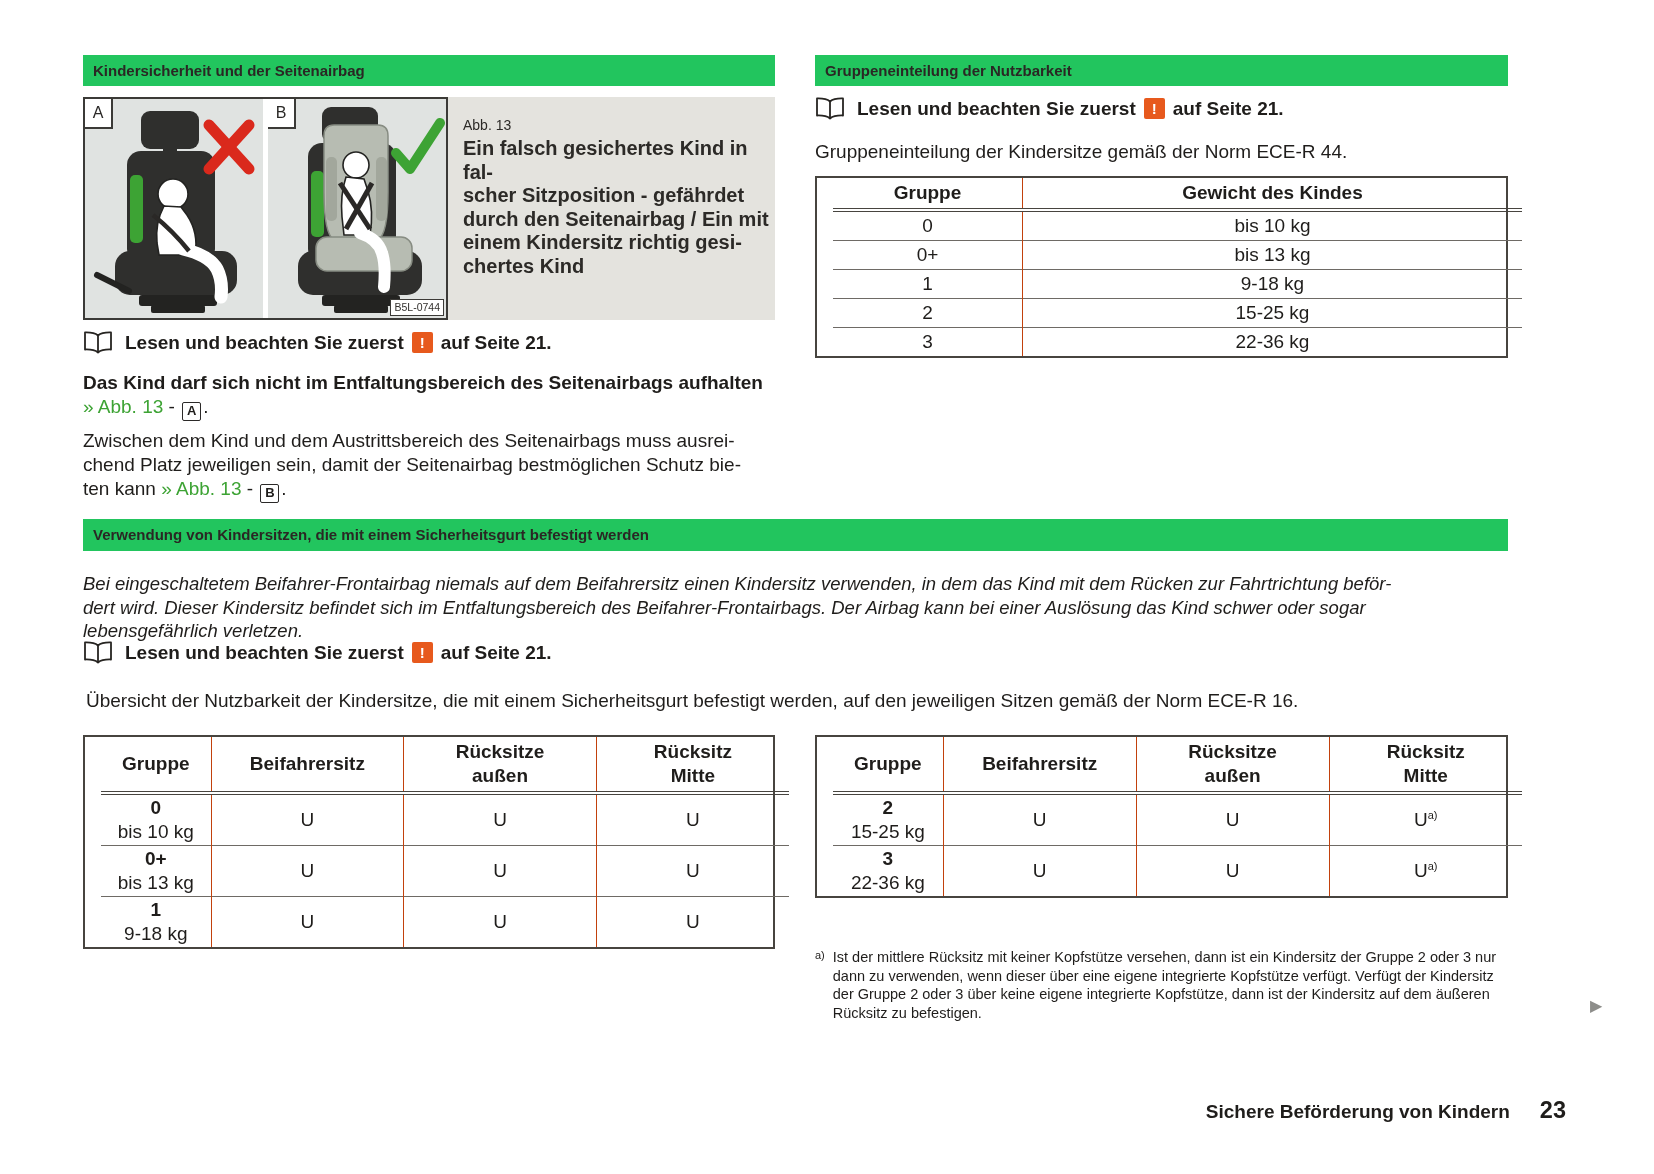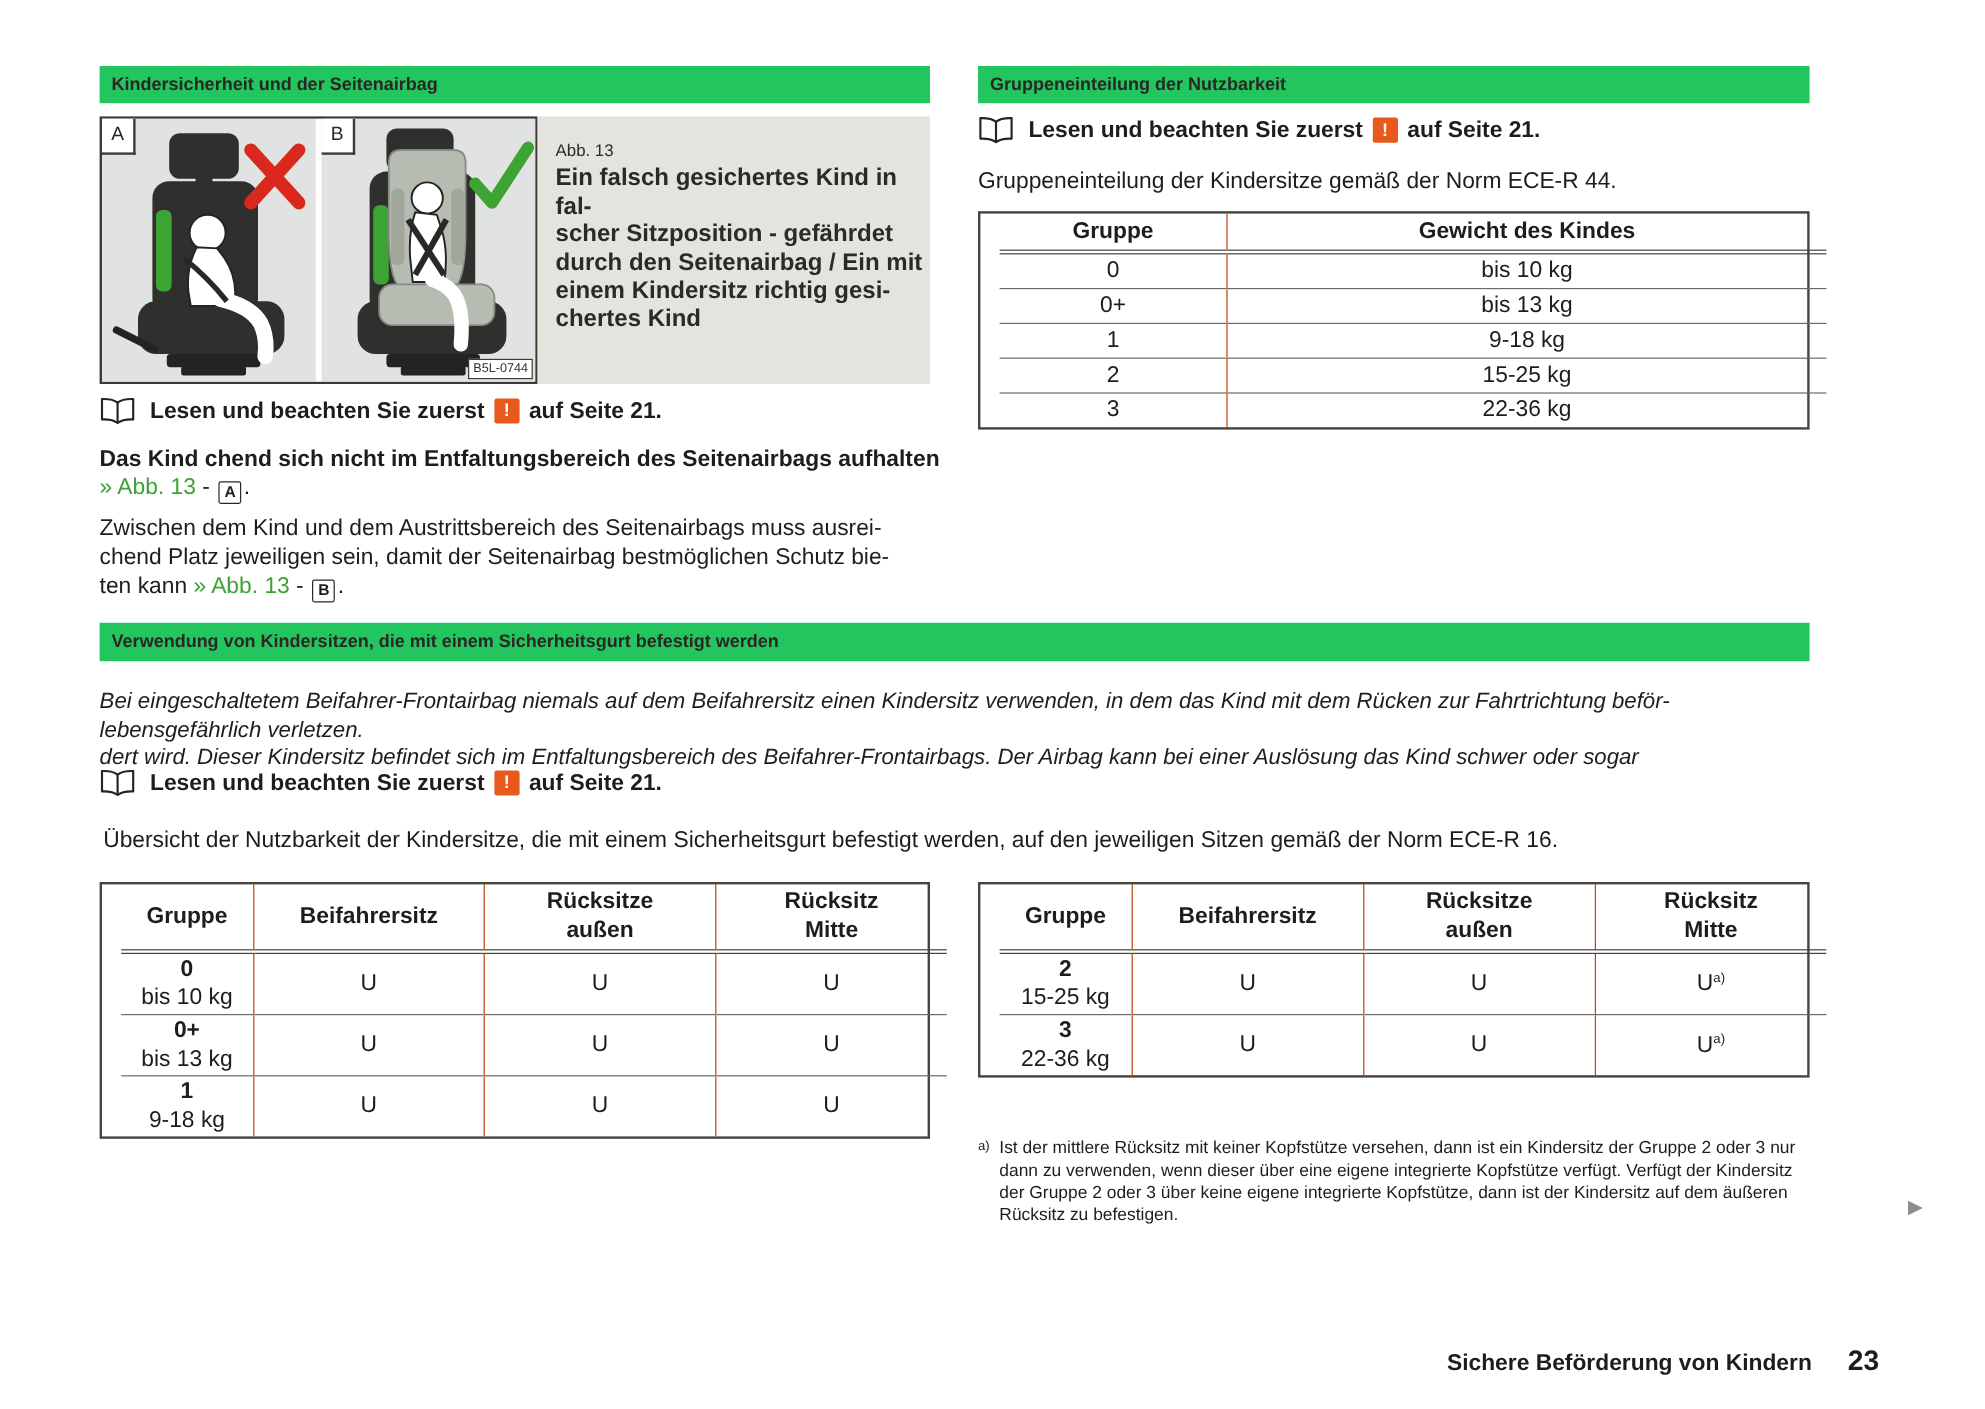--- a/index.html
+++ b/index.html
@@ -82,21 +82,21 @@
   .cell-line2 { line-height:24px; }
   .seat-table sup { font-size:11px; }
 
   
   .footnote { position:absolute; display:flex; font-size:14.5px; line-height:18.5px; color:#1f1d1b; }
   .fn-marker { font-size:11px; margin-right:8px; position:relative; top:-2px; flex:none; }
 
   .cont-arrow { position:absolute; color:#8d8d8a; font-size:16px; }
 
   
-  .footer { position:absolute; display:flex; align-items:baseline;margin-top:24px; }
+  .footer { position:absolute; display:flex; align-items:baseline; }
   .footer .chapter { font-weight:700; font-size:19px; color:#1f1d1b; }
   .footer .pagenum { font-weight:700; font-size:23.5px; margin-left:30px; color:#1f1d1b; }
 </style>
 </head>
 <body>
 
 <div class="page">
 
   <div class="bar" id="bar-left">Kindersicherheit und der Seitenairbag</div>
 
@@ -178,21 +178,21 @@
         <path d="M15 4.5 Q11 1.2 2 1.5 L2 18.5 Q11 18.2 15 21.5 Q19 18.2 28 18.5 L28 1.5 Q19 1.2 15 4.5 Z"></path>
         <path d="M15 4.5 L15 21.5"></path>
       </svg>
     </span>
     <span>Lesen und beachten Sie zuerst</span>
     <span class="badge">!</span>
     <span>auf Seite 21.</span>
   </div>
 
   <div class="bodytext bold" style="left:83px; top:371px; width:700px;">
-    <div>Das Kind chend sich nicht im Entfaltungsbereich des Seitenairbags aufhalten</div>
+    <div>Das Kind darf sich nicht im Entfaltungsbereich des Seitenairbags aufhalten</div>
     <div style="font-weight:400;">
       <span class="green-link">» Abb. 13</span><span> - </span><span class="refbox">A</span><span>.</span>
     </div>
   </div>
 
   <div class="bodytext" style="left:83px; top:429px; width:700px;">
     <div>Zwischen dem Kind und dem Austrittsbereich des Seitenairbags muss ausrei-</div>
     <div>chend Platz jeweiligen sein, damit der Seitenairbag bestmöglichen Schutz bie-</div>
     <div>
       <span>ten kann </span><span class="green-link">» Abb. 13</span><span> - </span><span class="refbox">B</span><span>.</span>
@@ -249,22 +249,22 @@
             <td>22-36 kg</td>
           </tr>
       </tbody>
     </table>
   </div>
 
   <div class="bar" id="bar-belt">Verwendung von Kindersitzen, die mit einem Sicherheitsgurt befestigt werden</div>
 
   <div class="bodytext italic" style="left:83px; top:572px; width:1430px;">
     <div>Bei eingeschaltetem Beifahrer-Frontairbag niemals auf dem Beifahrersitz einen Kindersitz verwenden, in dem das Kind mit dem Rücken zur Fahrtrichtung beför-</div>
+    <div>dert wird. Dieser Kindersitz befindet sich im Entfaltungsbereich des Beifahrer-Frontairbags. Der Airbag kann bei einer Auslösung das Kind schwer oder sogar</div>
     <div>lebensgefährlich verletzen.</div>
-    <div>dert wird. Dieser Kindersitz befindet sich im Entfaltungsbereich des Beifahrer-Frontairbags. Der Airbag kann bei einer Auslösung das Kind schwer oder sogar</div>
   </div>
 
   <div class="note" style="left:83px; top:641px;">
     <span class="book">
       <svg width="30" height="23" viewBox="0 0 30 23" fill="none" stroke="#262421" stroke-width="1.8" stroke-linejoin="round">
         <path d="M15 4.5 Q11 1.2 2 1.5 L2 18.5 Q11 18.2 15 21.5 Q19 18.2 28 18.5 L28 1.5 Q19 1.2 15 4.5 Z"></path>
         <path d="M15 4.5 L15 21.5"></path>
       </svg>
     </span>
     <span>Lesen und beachten Sie zuerst</span>

